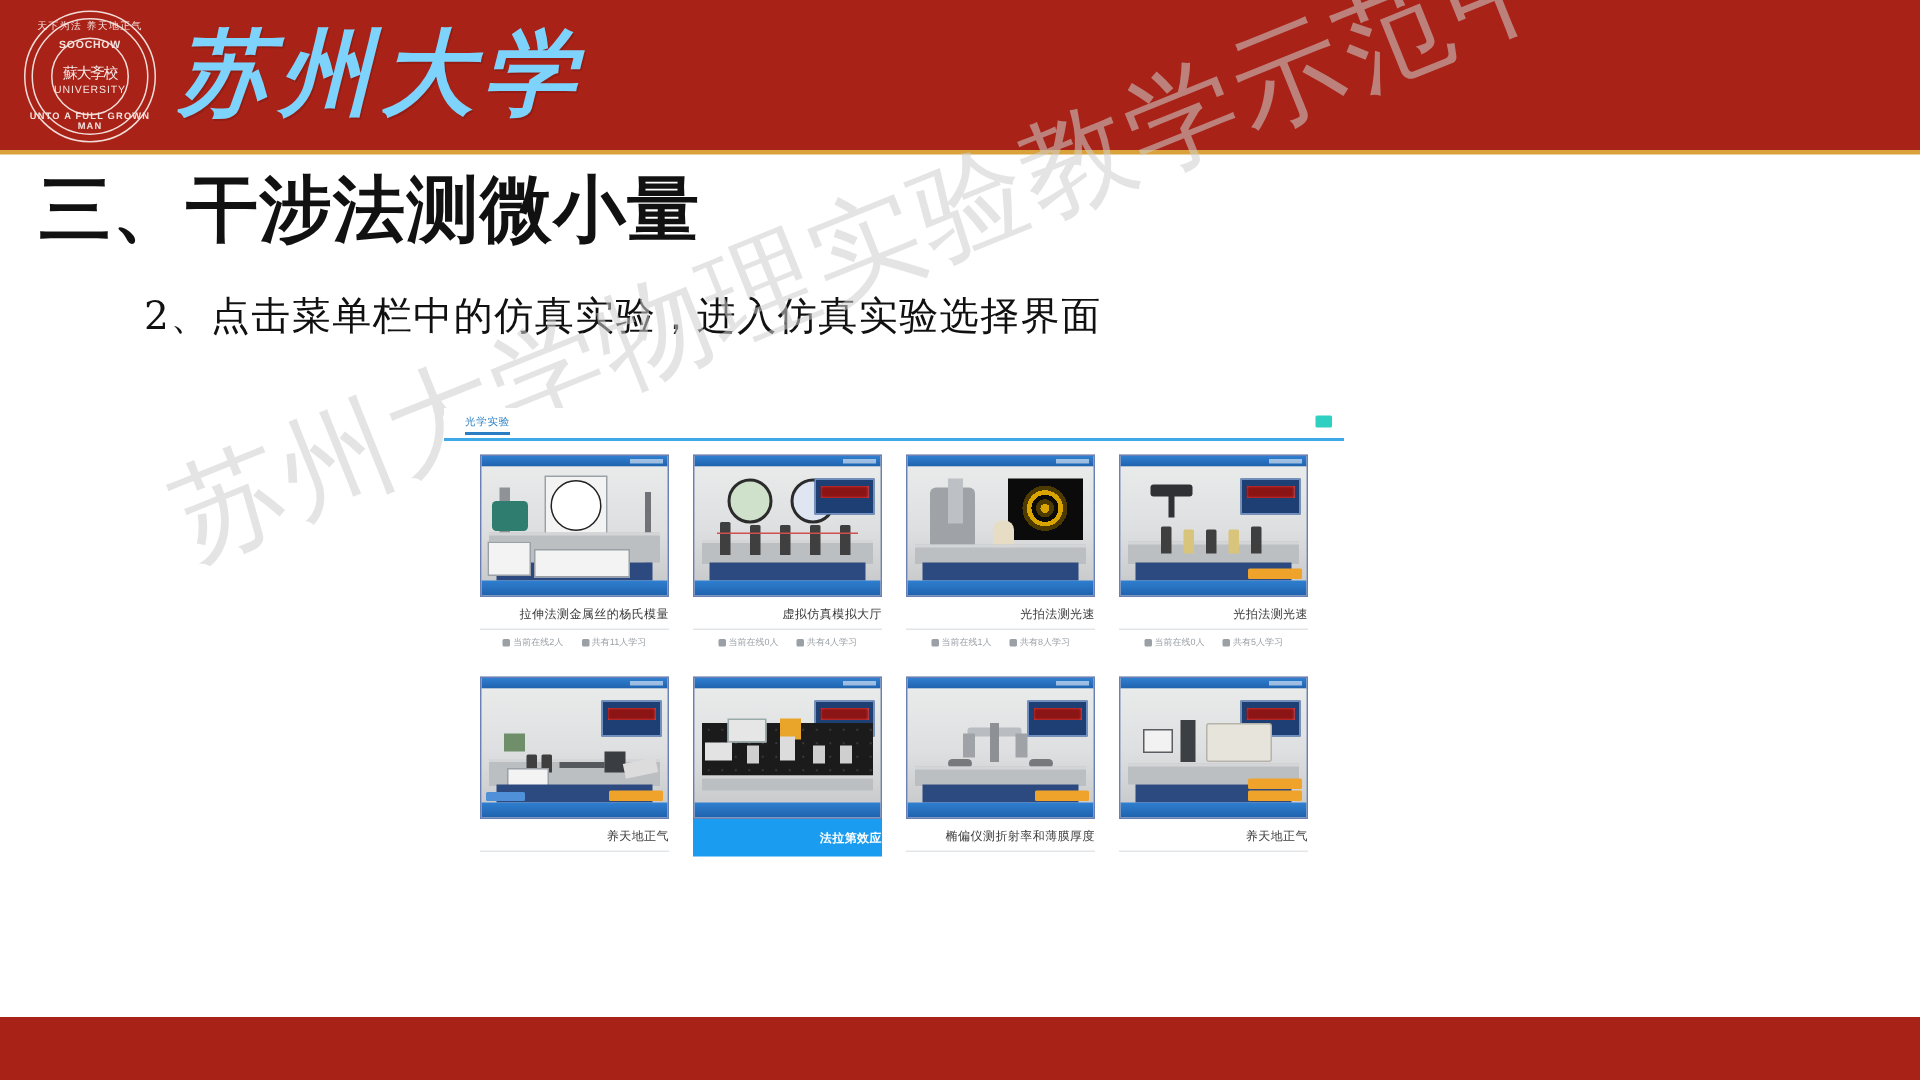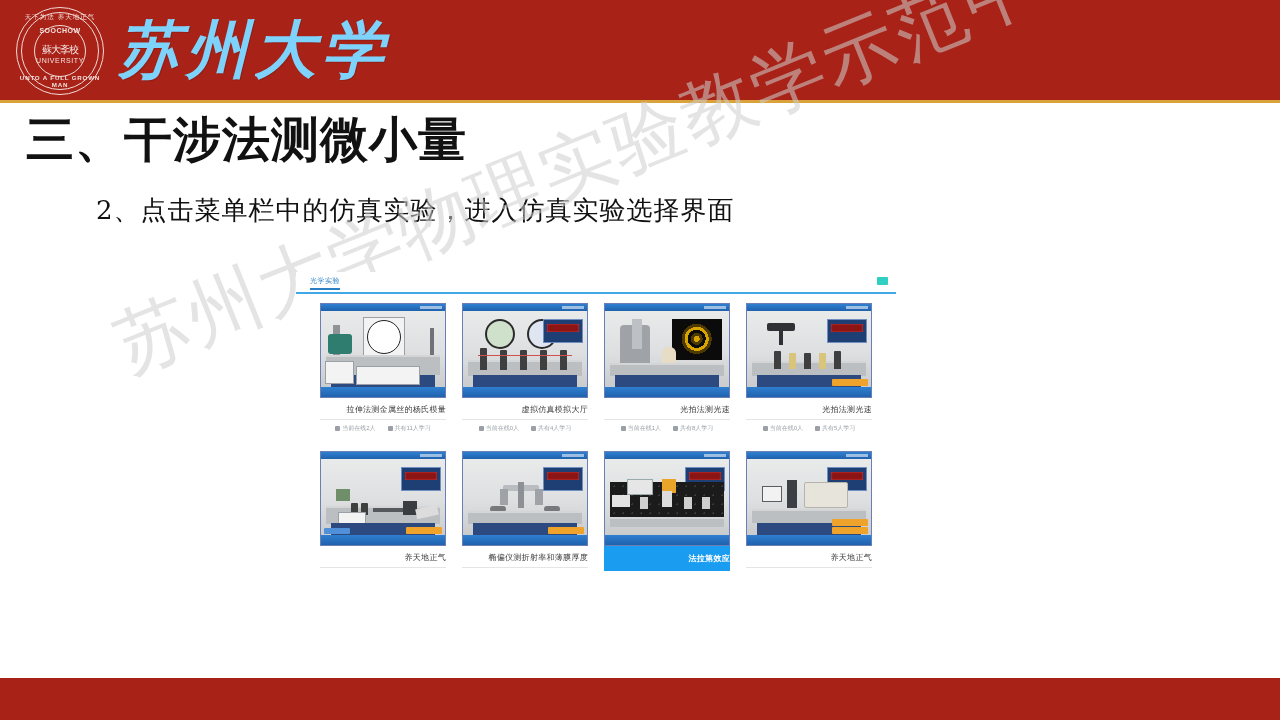--- a/index.html
+++ b/index.html
@@ -396,52 +396,20 @@
                 <i class="meta-ico"></i>
                 <b style="font-weight:normal">当前在线0人</b>
               </span>
             <span>
                 <i class="meta-ico"></i>
                 <b style="font-weight:normal">共有3人学习</b>
               </span>
           </div>
         </div>
 
-        <div class="card">
-          <div class="thumb">
-            <div class="tbar"></div>
-            <div class="scene">
-              <div class="readout" style="top:8px;">
-                  <i></i>
-                </div>
-              <div style="position:absolute;left:32%;top:34%;width:36px;height:6px;background:#b9bcc0;border-radius:2px;"></div>
-              <div style="position:absolute;left:30%;top:40%;width:8px;height:16px;background:#9fa3a7;"></div>
-              <div style="position:absolute;left:58%;top:40%;width:8px;height:16px;background:#9fa3a7;"></div>
-              <div style="position:absolute;left:44%;top:30%;width:6px;height:26px;background:#8d9195;"></div>
-              <div style="position:absolute;left:22%;bottom:30%;width:16px;height:6px;background:#77797d;border-radius:3px;"></div>
-              <div style="position:absolute;right:22%;bottom:30%;width:16px;height:6px;background:#77797d;border-radius:3px;"></div>
-              <div class="bench" style="bottom:14%;height:18%;"></div>
-              <div class="cab"></div>
-              <div class="btn-or"></div>
-            </div>
-            <div class="bbar"></div>
-          </div>
-          <div class="card-title">椭偏仪测折射率和薄膜厚度</div>
-          <div class="card-meta" style="visibility:hidden;">
-            <span>
-                <i class="meta-ico"></i>
-                <b style="font-weight:normal">当前在线0人</b>
-              </span>
-            <span>
-                <i class="meta-ico"></i>
-                <b style="font-weight:normal">共有2人学习</b>
-              </span>
-          </div>
-        </div>
-
         <div class="card selected">
           <div class="thumb">
             <div class="tbar"></div>
             <div class="scene">
               <div class="readout" style="top:8px;">
                   <i></i>
                 </div>
               <div class="opttable"></div>
               <div style="position:absolute;left:18%;top:26%;width:26px;height:16px;background:#e6e6e6;border:1px solid #9aa;"></div>
               <div style="position:absolute;left:46%;top:26%;width:14px;height:14px;background:#e8a52a;"></div>
@@ -458,20 +426,52 @@
 
         </div>
 
         <div class="card">
           <div class="thumb">
             <div class="tbar"></div>
             <div class="scene">
               <div class="readout" style="top:8px;">
                   <i></i>
                 </div>
+              <div style="position:absolute;left:32%;top:34%;width:36px;height:6px;background:#b9bcc0;border-radius:2px;"></div>
+              <div style="position:absolute;left:30%;top:40%;width:8px;height:16px;background:#9fa3a7;"></div>
+              <div style="position:absolute;left:58%;top:40%;width:8px;height:16px;background:#9fa3a7;"></div>
+              <div style="position:absolute;left:44%;top:30%;width:6px;height:26px;background:#8d9195;"></div>
+              <div style="position:absolute;left:22%;bottom:30%;width:16px;height:6px;background:#77797d;border-radius:3px;"></div>
+              <div style="position:absolute;right:22%;bottom:30%;width:16px;height:6px;background:#77797d;border-radius:3px;"></div>
+              <div class="bench" style="bottom:14%;height:18%;"></div>
+              <div class="cab"></div>
+              <div class="btn-or"></div>
+            </div>
+            <div class="bbar"></div>
+          </div>
+          <div class="card-title">椭偏仪测折射率和薄膜厚度</div>
+          <div class="card-meta" style="visibility:hidden;">
+            <span>
+                <i class="meta-ico"></i>
+                <b style="font-weight:normal">当前在线0人</b>
+              </span>
+            <span>
+                <i class="meta-ico"></i>
+                <b style="font-weight:normal">共有2人学习</b>
+              </span>
+          </div>
+        </div>
+
+        <div class="card">
+          <div class="thumb">
+            <div class="tbar"></div>
+            <div class="scene">
+              <div class="readout" style="top:8px;">
+                  <i></i>
+                </div>
               <div style="position:absolute;left:12%;top:36%;width:20px;height:16px;background:#f2f2f2;border:1.5px solid #5a5d61;"></div>
               <div style="position:absolute;left:32%;top:28%;width:10px;height:28px;background:#3c3f43;"></div>
               <div style="position:absolute;left:46%;top:30%;width:44px;height:26px;background:#e7e4dc;border:1px solid #b6b3ab;border-radius:2px;"></div>
               <div class="bench" style="bottom:16%;height:18%;"></div>
               <div class="cab"></div>
               <div class="btn-or" style="bottom:9px;"></div>
               <div class="btn-or"></div>
             </div>
             <div class="bbar"></div>
           </div>

